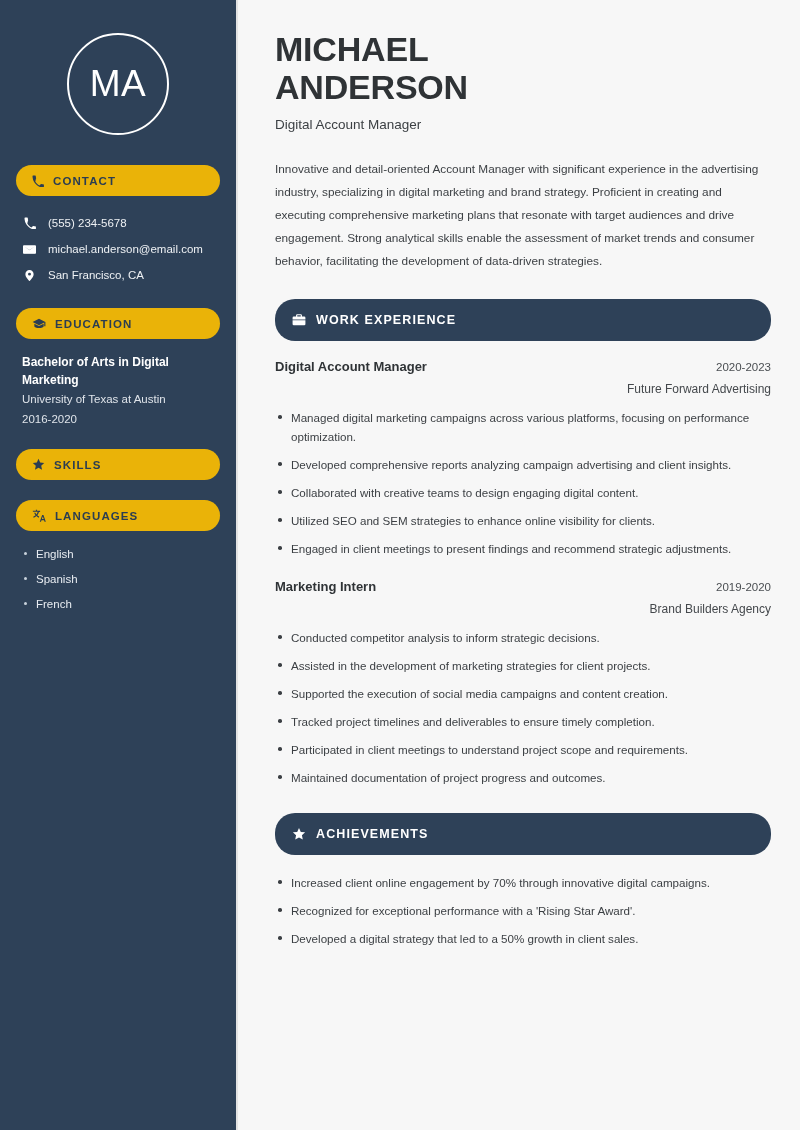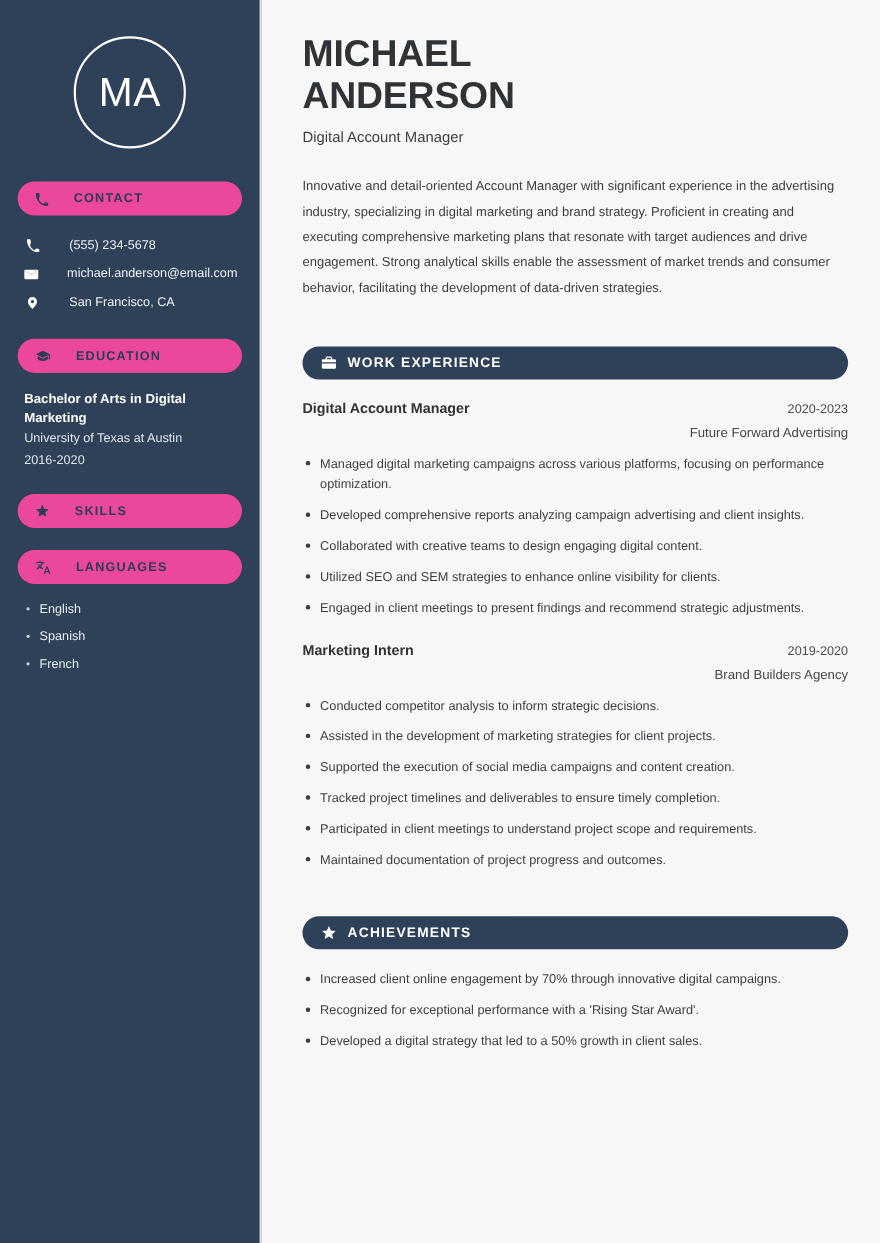--- a/index.html
+++ b/index.html
@@ -48,44 +48,44 @@
     display: flex;
     align-items: center;
     justify-content: center;
     font-size: 37px;
     font-weight: 400;
     letter-spacing: 0.5px;
     color: #ffffff;
   }
 
   .pill {
-    background: #ec4899;
+    background: #eab308;
     color: #2b3d52;
     border-radius: 20px;
     height: 31px;
     display: flex;
     align-items: center;
-    gap: 23px;
+    gap: 9px;
     padding: 0 16px;
     margin-bottom: 14px;
   }
   .pill-label {
     font-size: 11.5px;
     font-weight: bold;
     letter-spacing: 1.1px;
   }
   .pill .ico { display: flex; align-items: center; }
   .pill .ico svg { display: block; fill: #2b3d52; }
 
   .side-block { margin-bottom: 20px; }
 
   .contact-row {
     display: flex;
     align-items: center;
-    gap: 26px;
+    gap: 11px;
     padding: 4px 6px;
     font-size: 11.5px;
     color: #eef1f4;
     line-height: 18px;
   }
   .contact-row .ico { width: 15px; display: flex; justify-content: center; }
   .contact-row .ico svg { display: block; fill: #ffffff; }
 
   .edu-deg {
     font-size: 12px;
@@ -144,26 +144,26 @@
   .summary {
     margin-top: 26px;
     font-size: 11.8px;
     color: #3b3f43;
     line-height: 23px;
   }
 
   .sec-bar {
     background: #2e4158;
     border-radius: 20px;
-    height: 30px;
+    height: 42px;
     display: flex;
     align-items: center;
     gap: 10px;
     padding: 0 17px;
-    margin-top: 42px;
+    margin-top: 26px;
     margin-bottom: 18px;
   }
   .sec-bar .ico { display: flex; align-items: center; }
   .sec-bar .ico svg { display: block; fill: #ffffff; }
   .sec-bar-label {
     color: #ffffff;
     font-size: 12.5px;
     font-weight: bold;
     letter-spacing: 1.1px;
   }

